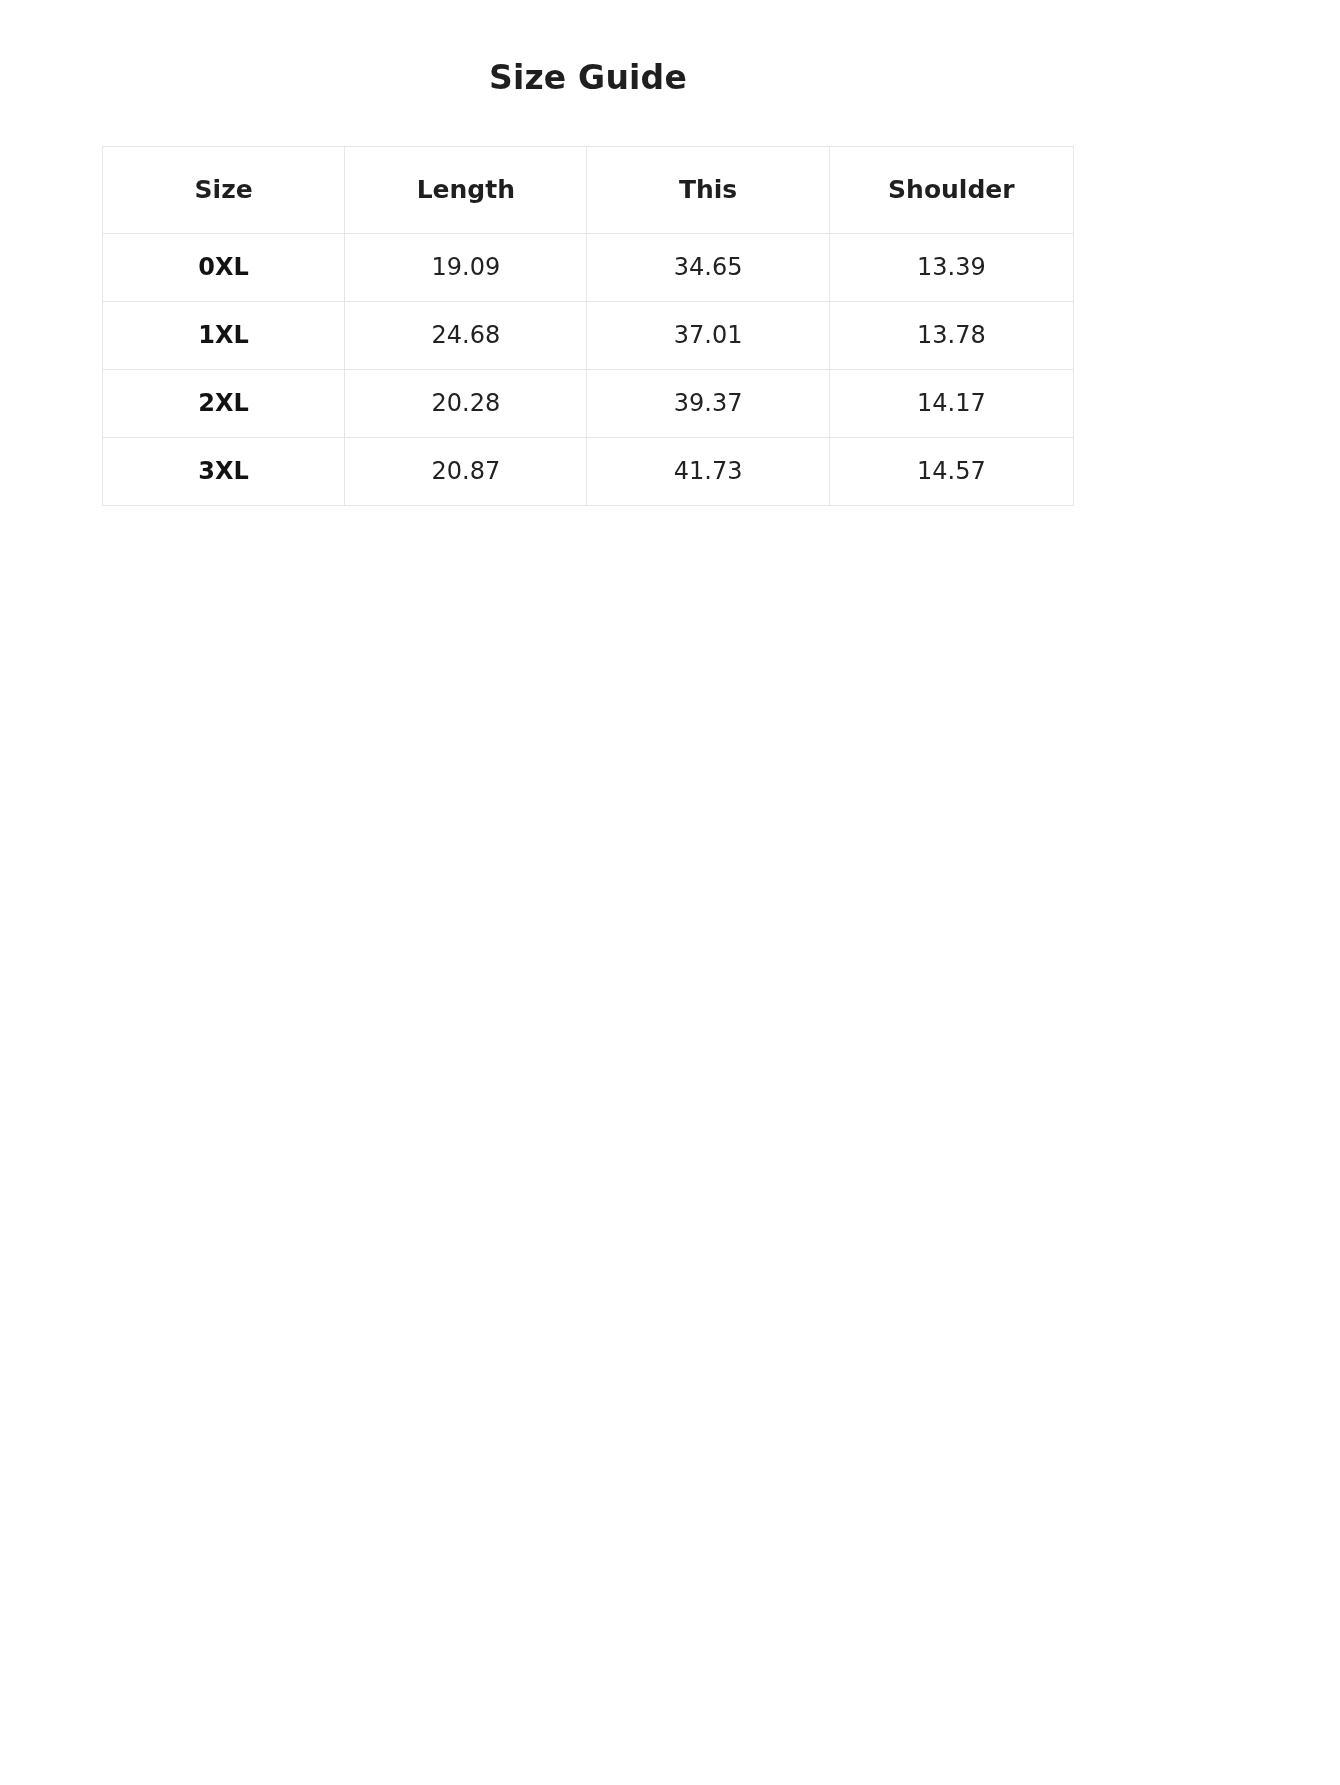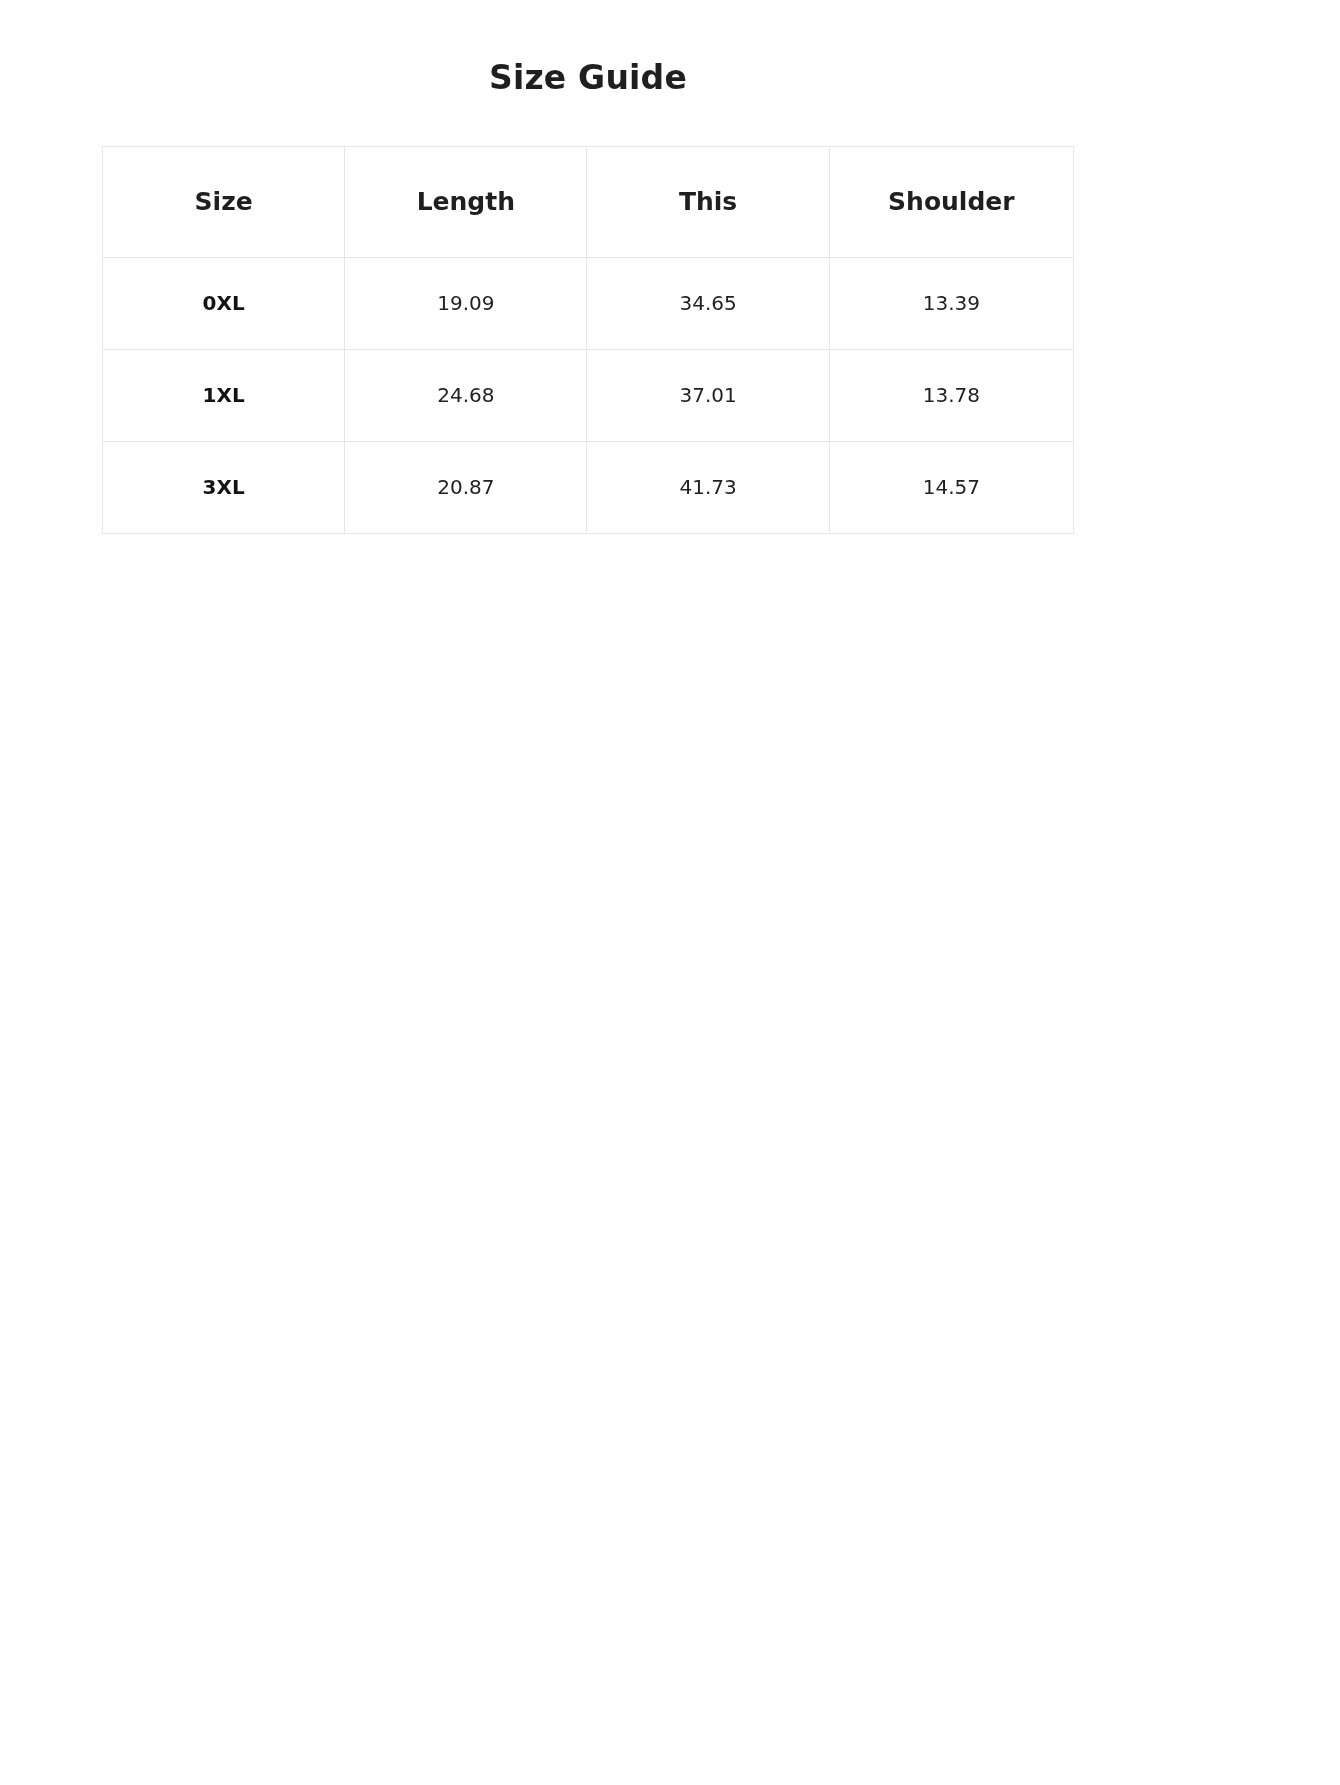--- a/index.html
+++ b/index.html
@@ -36,33 +36,33 @@
     width: 972px;
     border-collapse: collapse;
     table-layout: fixed;
     background: #ffffff;
   }
   table.size-table th,
   table.size-table td {
     border: 1px solid #e6e6e6;
     text-align: center;
     vertical-align: middle;
-    padding: 16px;
+    padding: 4px;
     height: 59px;
     line-height: 59px;
   }
   table.size-table th {
     font-size: 25px;
     font-weight: 700;
     color: #1f1f1f;
     height: 78px;
     line-height: 78px;
   }
   table.size-table td {
-    font-size: 20px;
+    font-size: 24px;
     font-weight: 400;
     color: #222222;
   }
   table.size-table td.size-cell {
     font-weight: 700;
     color: #131313;
   }
   col.c-size     { width: 238px; }
   col.c-length   { width: 238px; }
   col.c-bust     { width: 238px; }
@@ -107,20 +107,26 @@
           <td>34.65</td>
           <td>13.39</td>
         </tr>
         <tr>
           <td class="size-cell">1XL</td>
           <td>24.68</td>
           <td>37.01</td>
           <td>13.78</td>
         </tr>
         <tr>
+          <td class="size-cell">2XL</td>
+          <td>20.28</td>
+          <td>39.37</td>
+          <td>14.17</td>
+        </tr>
+        <tr>
           <td class="size-cell">3XL</td>
           <td>20.87</td>
           <td>41.73</td>
           <td>14.57</td>
         </tr>
       </tbody>
     </table>
   </div>
 
 

